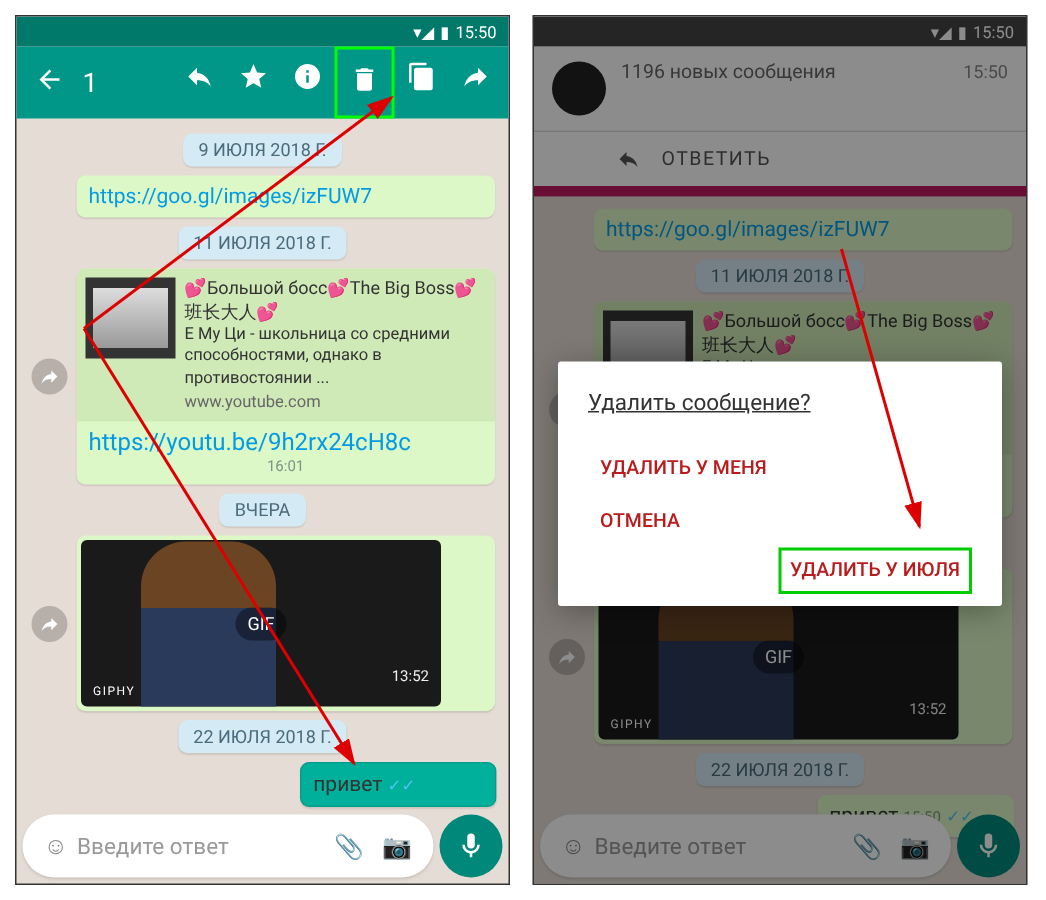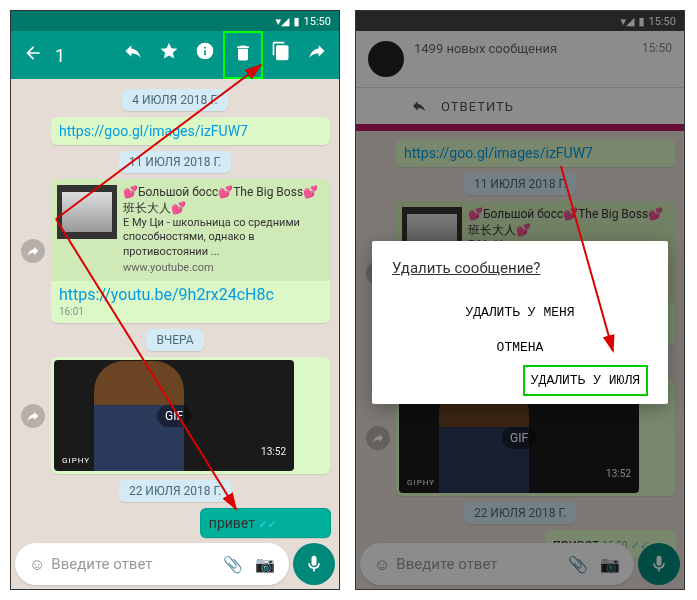--- a/index.html
+++ b/index.html
@@ -30,21 +30,21 @@
     
     .chat { position: relative; height: calc(100% - 114px); overflow: hidden; padding: 6px 0; }
     .chat.short { height: calc(100% - 140px); }
     .date-chip { background: #d4eaf4; color: #4a6b7a; font-size: 12px; padding: 4px 10px; border-radius: 6px; display: inline-block; margin: 4px 0; box-shadow: 0 1px 1px rgba(0,0,0,0.1); }
     .center { text-align: center; }
     
     .msg { max-width: 85%; margin: 2px 8px 2px 40px; position: relative; }
     .bubble { background: #dcf8c6; border-radius: 6px; padding: 6px 8px; box-shadow: 0 1px 1px rgba(0,0,0,0.1); color: #333; font-size: 14px; word-wrap: break-word; }
     .bubble.teal { background: #00b09b; border:1px solid rgba(0,0,0,0.1); }
     .link { color: #039be5; }
-    .time { font-size: 10px; color: #7d9488; text-align: left; margin-top: 2px; }
+    .time { font-size: 10px; color: #7d9488; text-align: center; margin-top: 2px; }
     
     .yt-card { background: #dcf8c6; border-radius: 6px; box-shadow: 0 1px 1px rgba(0,0,0,0.1); overflow: hidden; }
     .yt-inner { display: flex; background: #cfe9b7; padding: 6px; gap: 6px; }
     .yt-thumb { width: 60px; height: 54px; background: #333; flex-shrink: 0; display:flex; align-items:center; justify-content:center; position:relative; }
     .yt-thumb::after{content:""; width:50px; height:40px; background:linear-gradient(#ddd,#999); position:absolute;}
     .yt-text { font-size: 11px; line-height: 1.3; color: #333; }
     .yt-title { font-size: 12px; }
     .yt-site { color: #666; font-size: 11px; margin-top: 2px; }
     .yt-link { padding: 4px 8px 6px; }
     
@@ -64,21 +64,21 @@
     .input-field .placeholder { flex: 1; font-size: 15px; }
     .mic-btn { width: 42px; height: 42px; border-radius: 50%; background: #00897b; display: flex; align-items: center; justify-content: center; color: #fff; }
     
     
     .dim-overlay { position: absolute; inset: 0; background: rgba(0,0,0,0.45); }
     
     
     .dialog { position: absolute; top: 230px; left: 16px; right: 16px; background: #fff; border-radius: 2px; box-shadow: 0 4px 20px rgba(0,0,0,0.3); padding: 18px 20px 8px; }
     .dialog-title { font-size: 15px; color: #333; margin-bottom: 18px; text-decoration: underline; }
     .dialog-actions { text-align: right; }
-    .dialog-btn { color: #000000; font-size: 13px; font-weight: 500; padding: 10px 8px; display: block; text-align: center; font-family: Liberation Mono, monospace; }
+    .dialog-btn { color: #b91c1c; font-size: 13px; font-weight: 500; padding: 10px 8px; display: block; text-align: left; }
     .dialog-btn.hl { border: 2px solid #0c0; display: inline-block; padding: 6px 6px; }
     svg.arrow-svg { position: absolute; inset: 0; pointer-events: none; width: 100%; height: 100%; }
     
     .ico svg, .back svg { width: 20px; height: 20px; fill: currentColor; }
   </style>
 </head>
 <body>
 
 <div class="phone">
   <div class="status-bar">
@@ -107,21 +107,21 @@
       <span class="ico"><svg viewBox="0 0 24 24">
             <path d="M16 1H4a2 2 0 00-2 2v14h2V3h12zm3 4H8a2 2 0 00-2 2v14a2 2 0 002 2h11a2 2 0 002-2V7a2 2 0 00-2-2z"></path>
           </svg></span>
       <span class="ico"><svg viewBox="0 0 24 24">
             <path d="M14 9V5l7 7-7 7v-4.1c-5 0-8.5 1.6-11 5.1 1-5 4-10 11-11z"></path>
           </svg></span>
     </div>
   </div>
 
   <div class="chat">
-    <div class="center"><span class="date-chip">4 ИЮЛЯ 2018 Г.</span></div>
+    <div class="center"><span class="date-chip">9 ИЮЛЯ 2018 Г.</span></div>
 
     <div class="msg">
       <div class="bubble"><span class="link">https://goo.gl/images/izFUW7</span></div>
     </div>
 
     <div class="center"><span class="date-chip">11 ИЮЛЯ 2018 Г.</span></div>
 
     <div class="msg" style="position:relative;">
       <span class="fwd-icon">
           <svg width="14" height="14" viewBox="0 0 24 24" fill="#fff">
@@ -196,21 +196,21 @@
 <div class="phone">
   <div class="status-bar dim">
     <span>▾◢</span>
     <span>▮</span>
     <span>15:50</span>
   </div>
 
   <div class="notif">
     <div class="avatar"></div>
     <div class="ntext">
-      <div class="nsub">1499 новых сообщения</div>
+      <div class="nsub">1196 новых сообщения</div>
     </div>
     <div class="ntime">15:50</div>
   </div>
   <div class="notif-reply">
     <svg width="16" height="16" viewBox="0 0 24 24" fill="#555">
         <path d="M10 9V5l-7 7 7 7v-4.1c5 0 8.5 1.6 11 5.1-1-5-4-10-11-11z"></path>
       </svg>
     <span>ОТВЕТИТЬ</span>
   </div>
 

